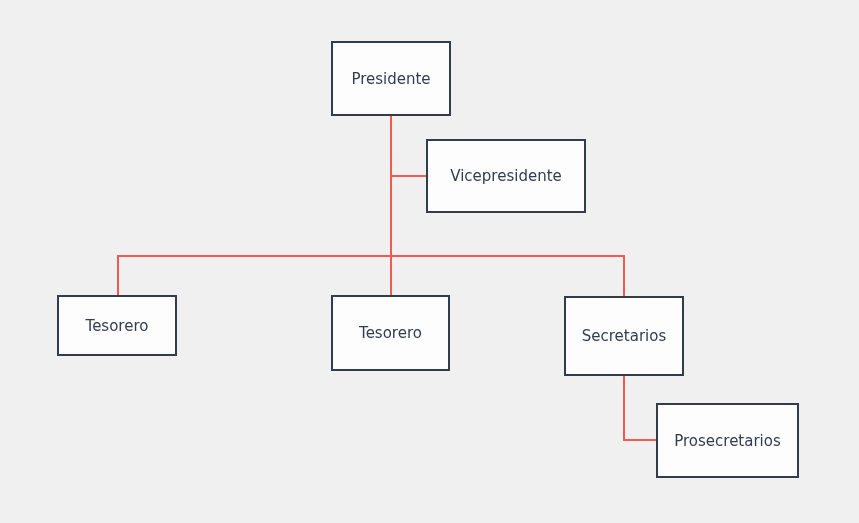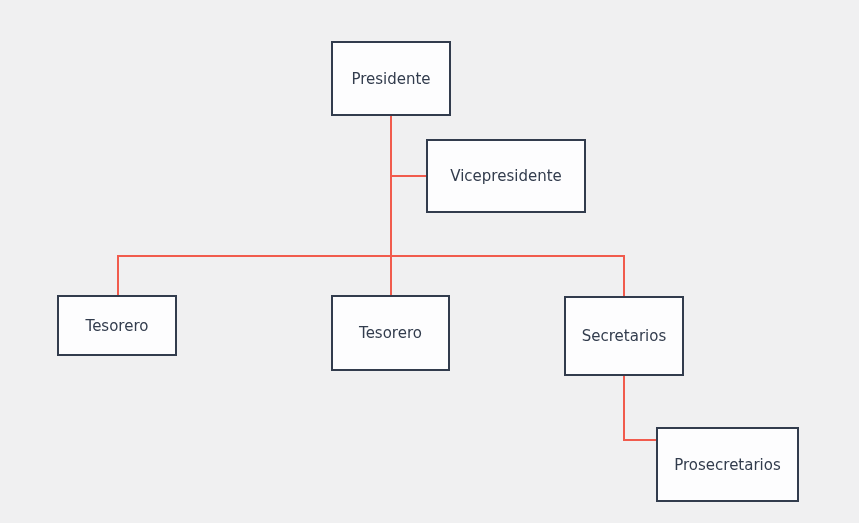--- a/index.html
+++ b/index.html
@@ -40,21 +40,21 @@
   .connector {
     position: absolute;
     background: var(--connector);
   }
   
   #node-presidente     { left: 331px; top: 41px;  width: 120px; height: 75px; }
   #node-vicepresidente { left: 426px; top: 139px; width: 160px; height: 74px; }
   #node-tesorero       { left: 57px;  top: 295px; width: 120px; height: 61px; }
   #node-contador       { left: 331px; top: 295px; width: 119px; height: 76px; }
   #node-secretarios    { left: 564px; top: 296px; width: 120px; height: 80px; }
-  #node-prosecretarios { left: 656px; top: 427px; width: 143px; height: 75px; }
+  #node-prosecretarios { left: 656px; top: 403px; width: 143px; height: 75px; }
   
   #edge-main-vertical        { left: 390px; top: 116px; width: 2px;   height: 179px; }
   #edge-vice-stub            { left: 392px; top: 175px; width: 34px;  height: 2px; }
   #edge-horizontal-bus       { left: 117px; top: 255px; width: 508px; height: 2px; }
   #edge-tesorero-drop        { left: 117px; top: 257px; width: 2px;   height: 38px; }
   #edge-secretarios-drop     { left: 623px; top: 257px; width: 2px;   height: 39px; }
   #edge-secretarios-down     { left: 623px; top: 370px; width: 2px;   height: 71px; }
   #edge-prosecretarios-stub  { left: 625px; top: 439px; width: 31px;  height: 2px; }
 </style>
 </head>

